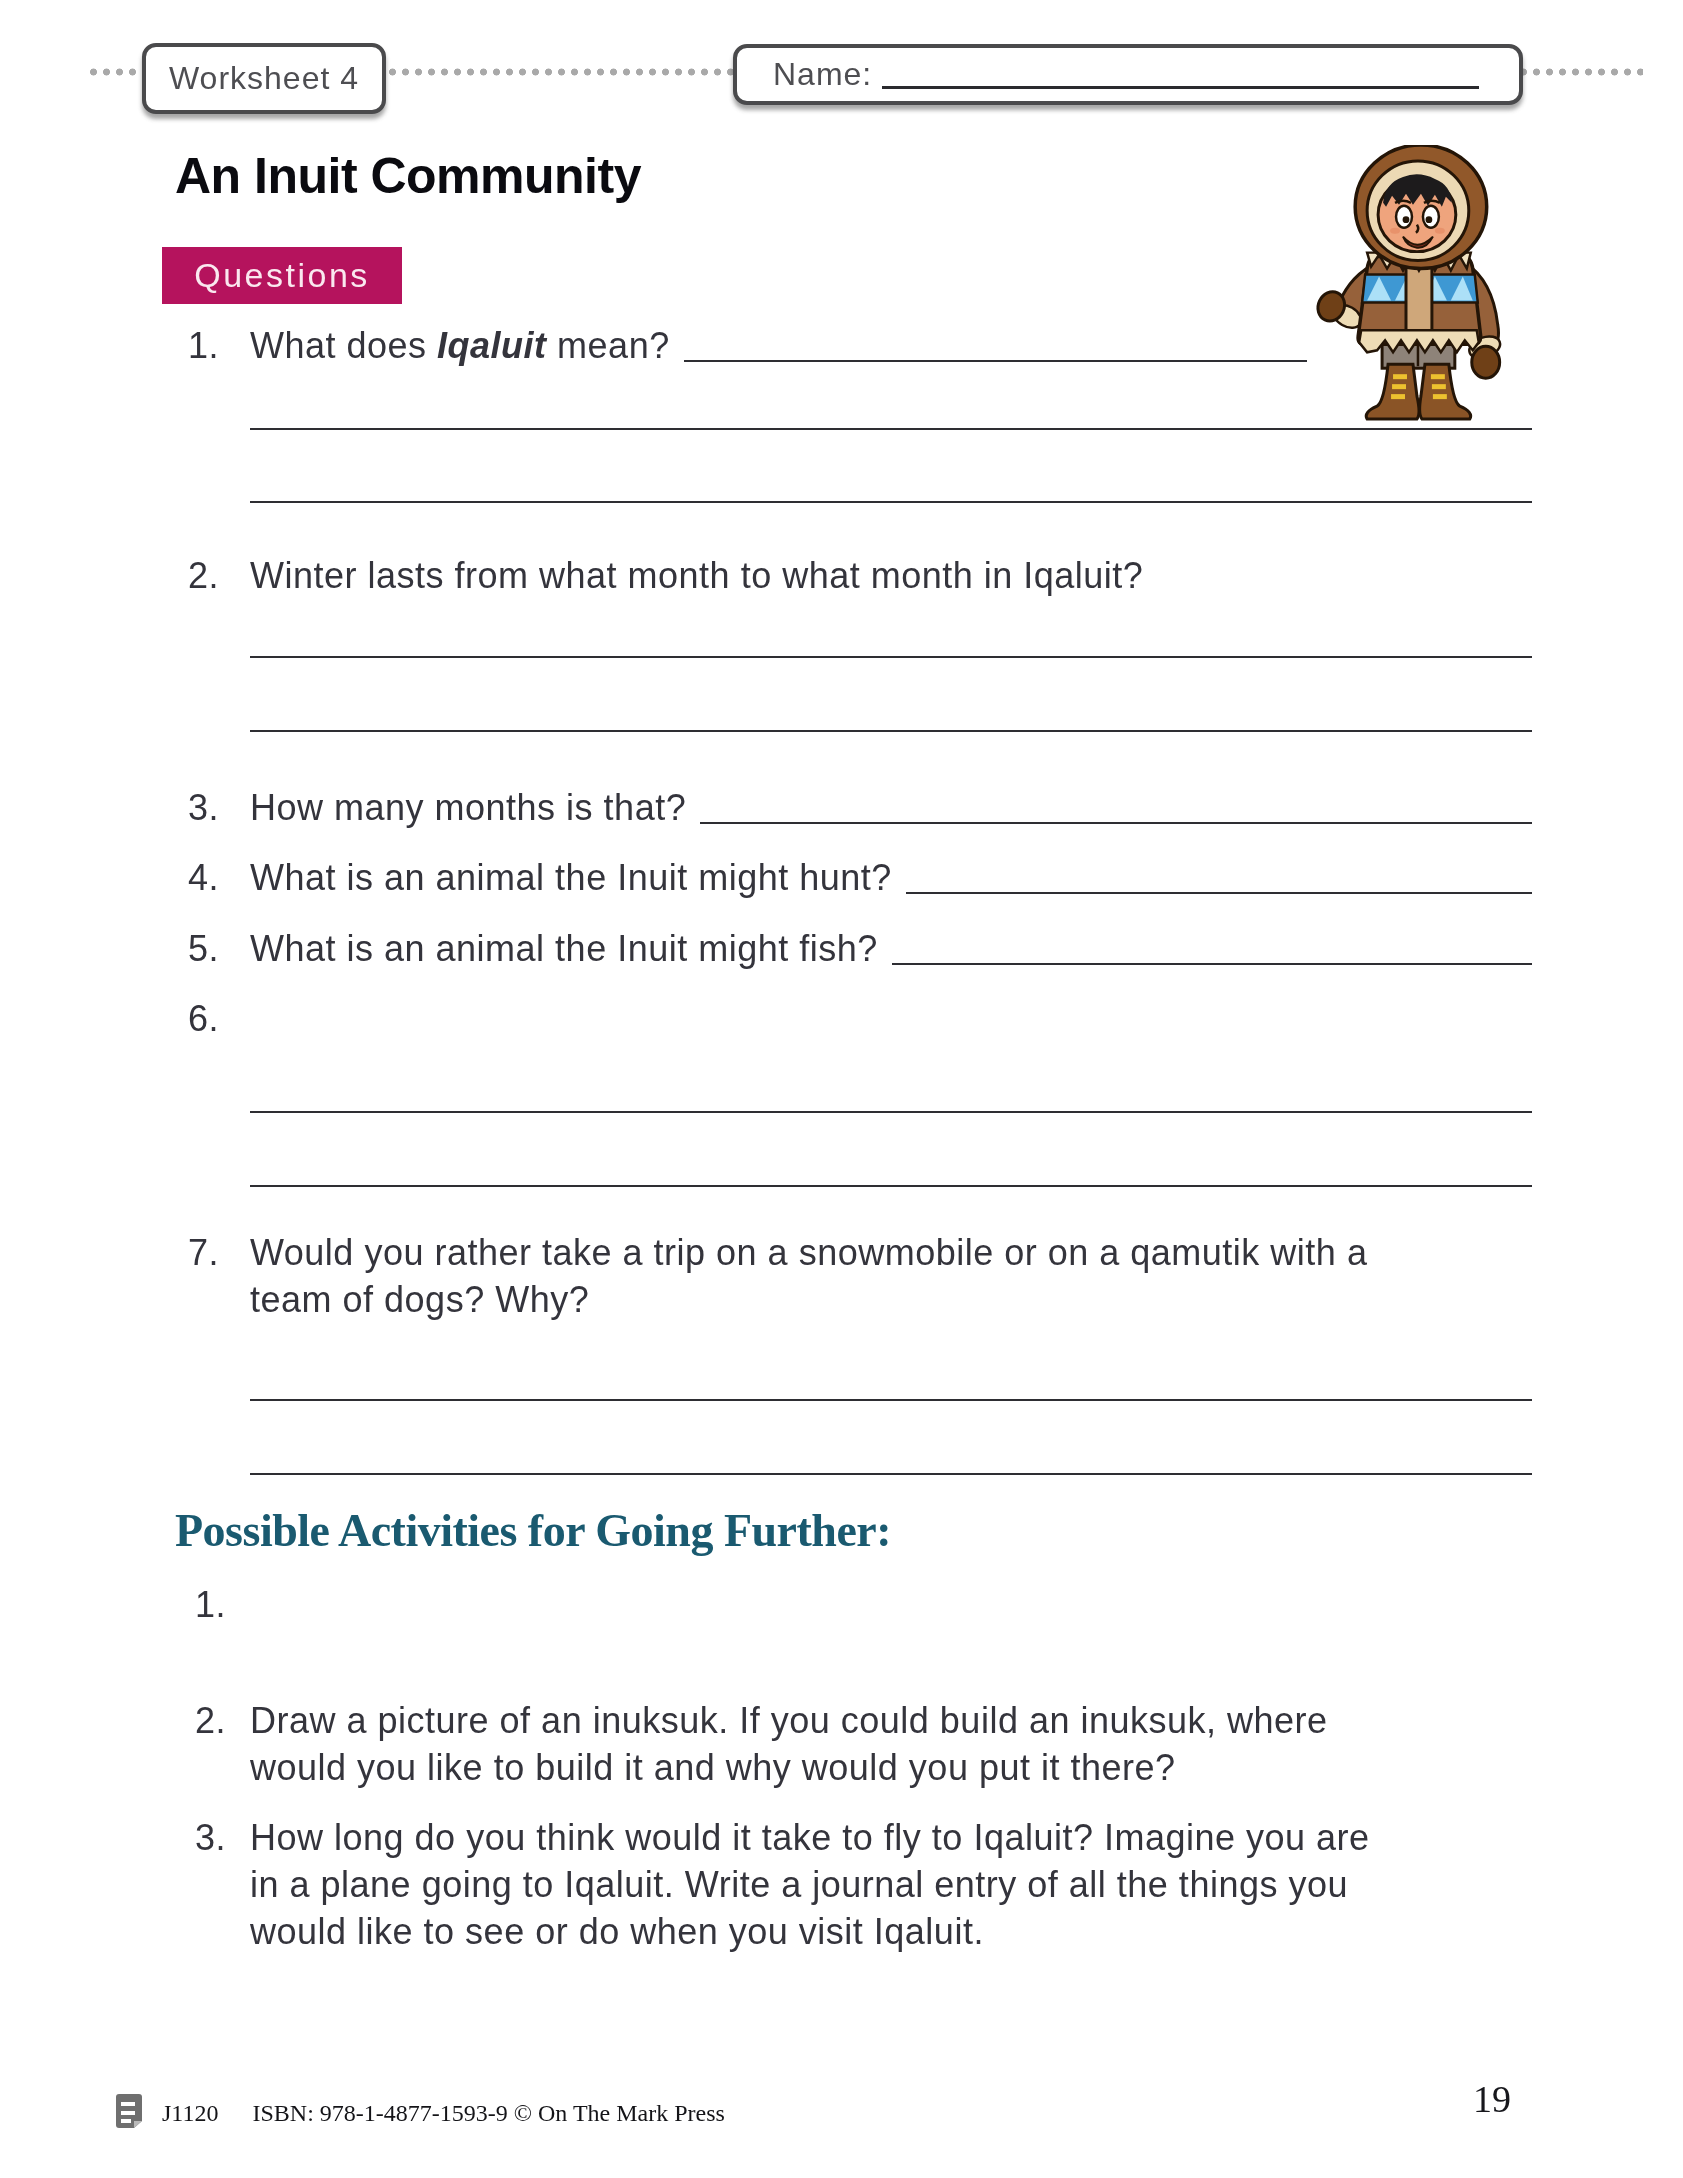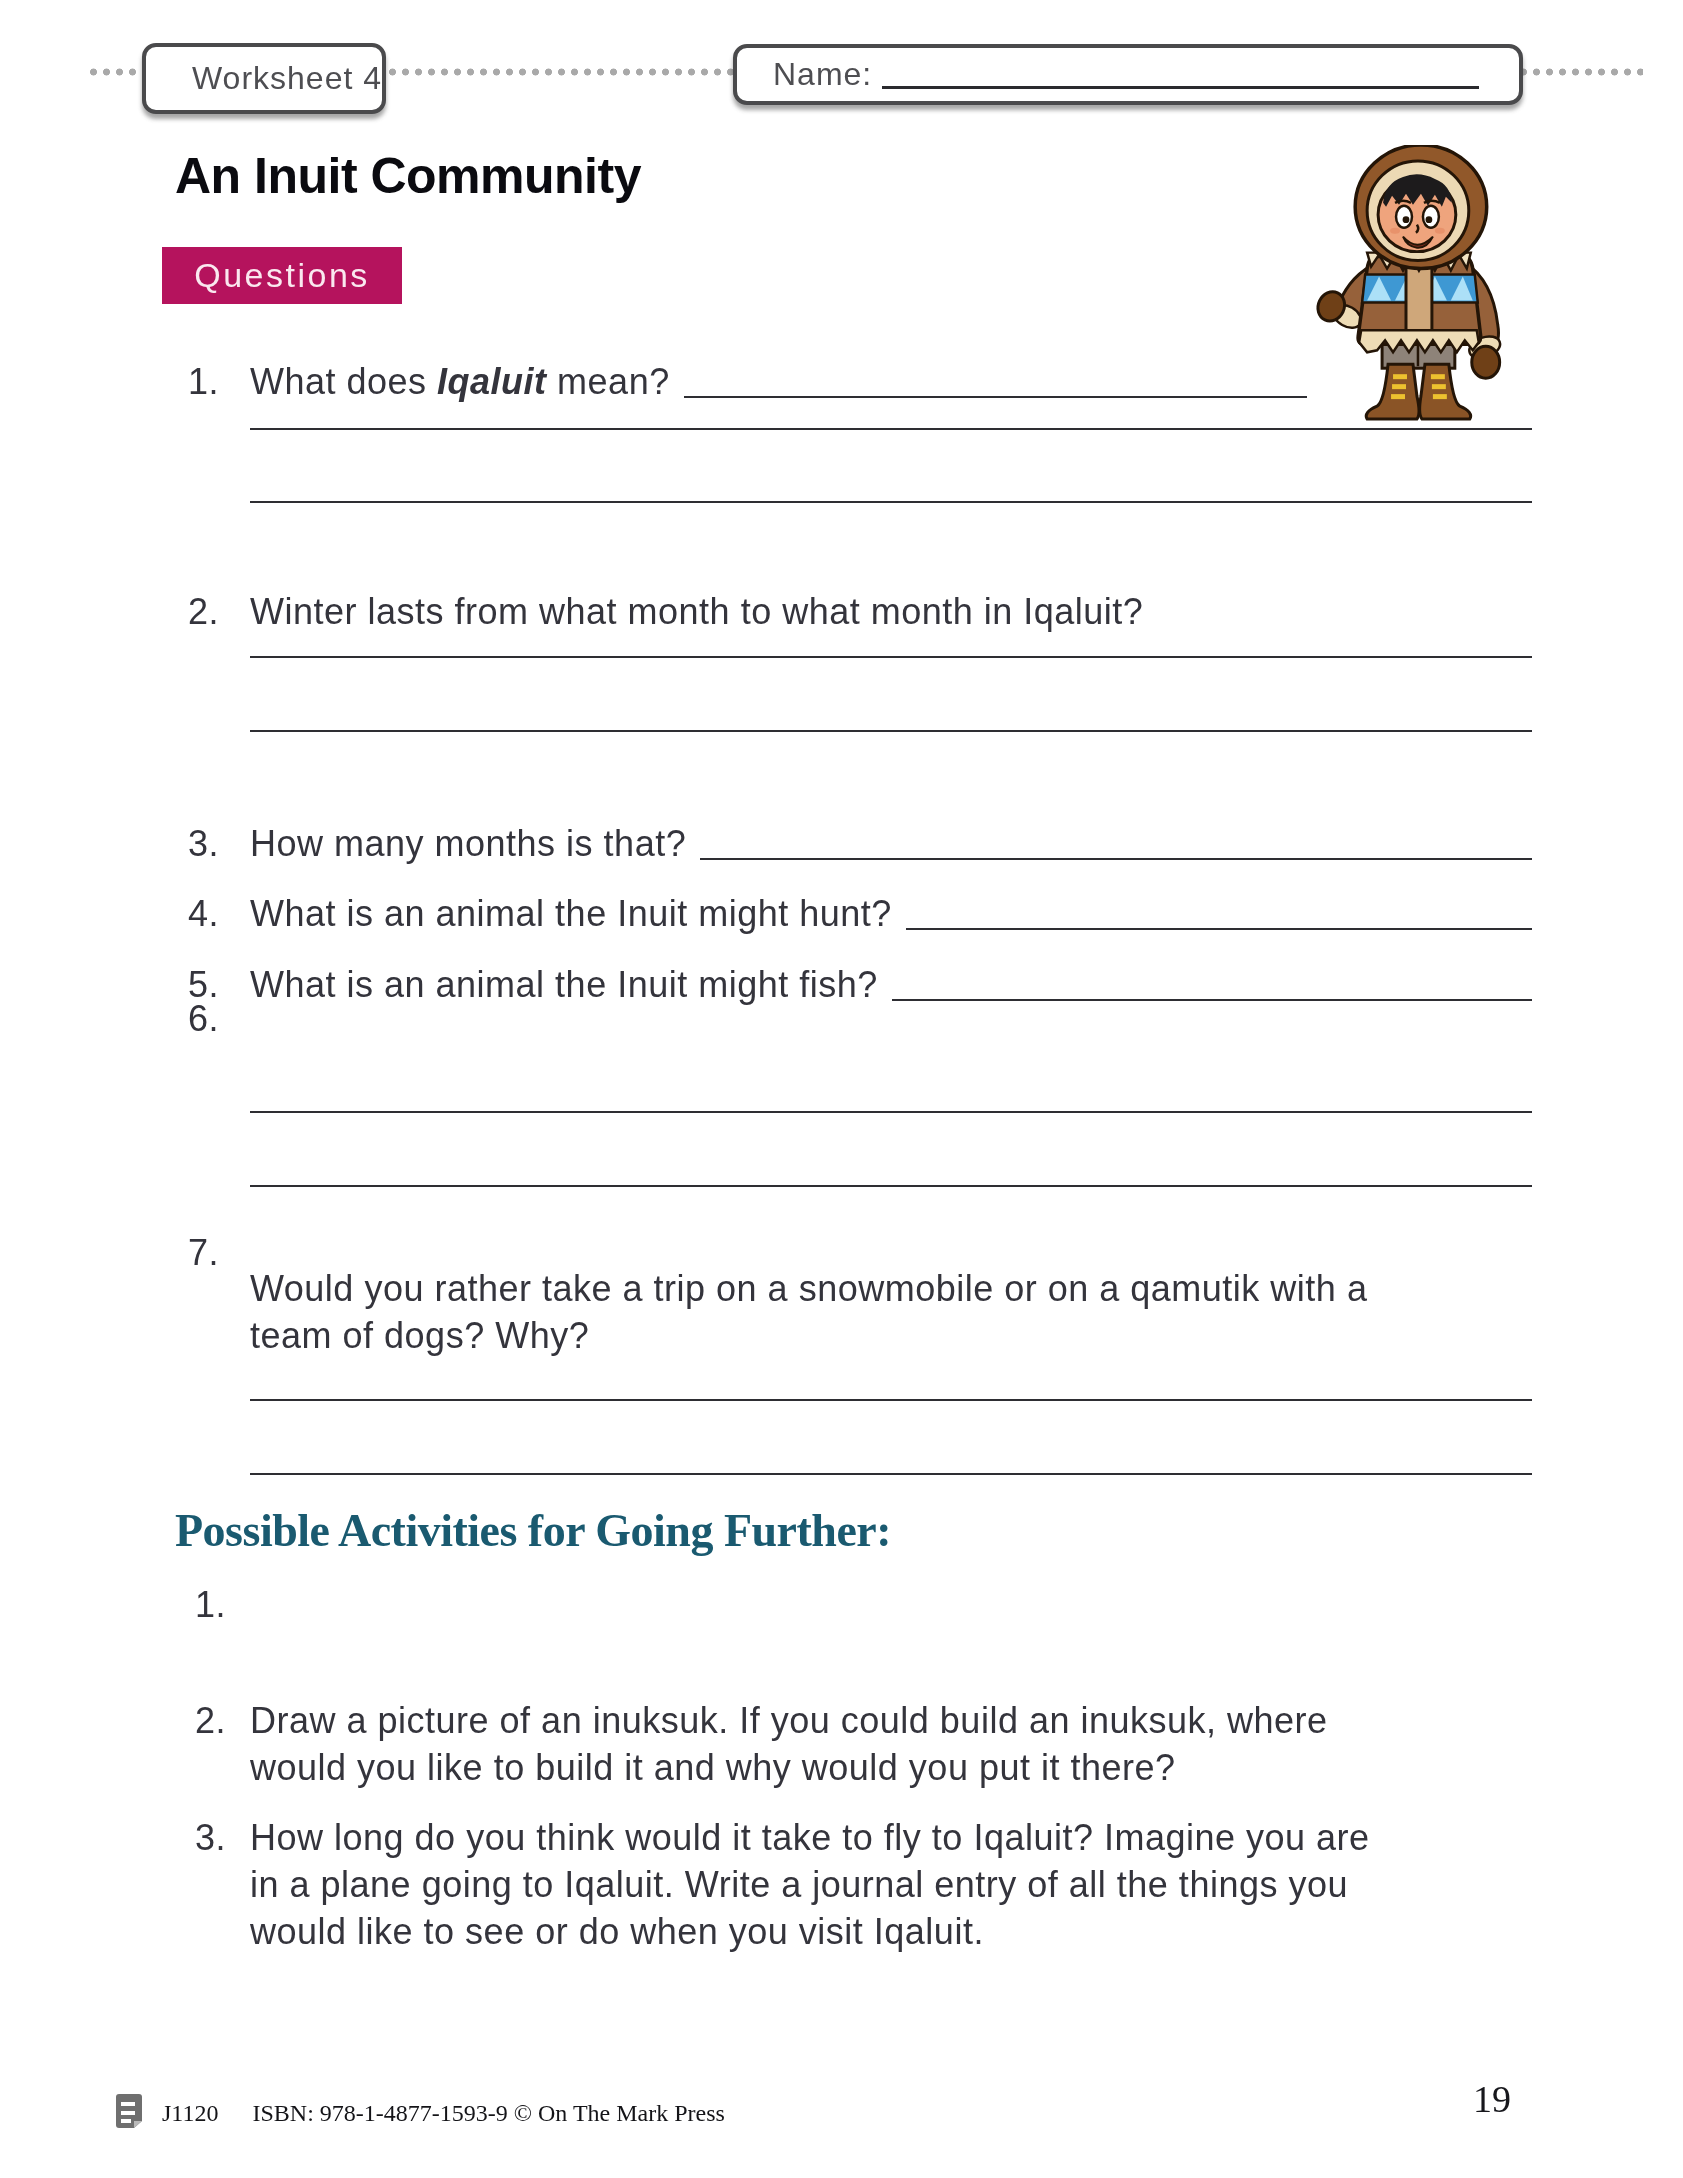--- a/index.html
+++ b/index.html
@@ -5,35 +5,35 @@
   html,body{margin:0;padding:0;background:#ffffff;}
   .page{position:relative;width:1683px;height:2178px;background:#ffffff;overflow:hidden;
         font-family:"Liberation Sans", sans-serif;}
 
   
   .dotted{position:absolute;left:87px;top:67px;width:1556px;height:10px;
           background-image:radial-gradient(circle,#a9a9a9 3.2px,transparent 3.8px);
           background-size:13px 10px;background-repeat:repeat-x;}
   .hdr-box{position:absolute;border:4px solid #4a4a4c;border-radius:14px;background:#ffffff;
            box-shadow:0 5px 4px rgba(60,60,60,.45);display:flex;align-items:center;}
-  .ws-box{left:142px;top:43px;width:236px;height:63px;justify-content:flex-end;}
+  .ws-box{left:142px;top:43px;width:236px;height:63px;justify-content:center;}
   .nm-box{left:733px;top:44px;width:790px;height:61px;padding:0 36px;box-sizing:border-box;}
   .hdr-label{font-size:32px;color:#4e4e52;letter-spacing:1px;white-space:nowrap;}
   .nm-line{flex:1;border-bottom:3px solid #2a2a2e;margin:0 4px 12px 10px;align-self:flex-end;height:30px;}
 
   
   .title{position:absolute;left:175px;top:147px;font-size:50px;font-weight:700;color:#0b0b10;letter-spacing:-0.5px;}
   .badge{position:absolute;left:162px;top:247px;width:240px;height:57px;background:#b5135d;
          color:#fae8ef;font-size:34px;letter-spacing:2.5px;display:flex;align-items:center;justify-content:center;}
 
   
   .q-row{position:absolute;left:188px;width:1344px;display:flex;align-items:flex-end;
          font-size:36px;line-height:48px;color:#34343c;letter-spacing:0.5px;}
   .q-num{width:62px;flex-shrink:0;}
-  .q-text{white-space:pre-wrap;margin-top:36px;}
+  .q-text{white-space:pre-wrap;}
   .fill-line{flex:1;border-bottom:2.5px solid #2e2e33;margin:0 0 8px 14px;align-self:flex-end;min-width:40px;}
   .em{font-weight:700;font-style:italic;}
   .q1{top:322px;width:1119px;}
   .q2{top:552px;}
   .q3{top:784px;}
   .q4{top:854px;}
   .q5{top:925px;}
   .q6{top:995px;}
   .q7{top:1229px;line-height:47px;align-items:flex-start;}
   .al{position:absolute;left:250px;width:1282px;border-top:2.5px solid #2e2e33;height:0;}

